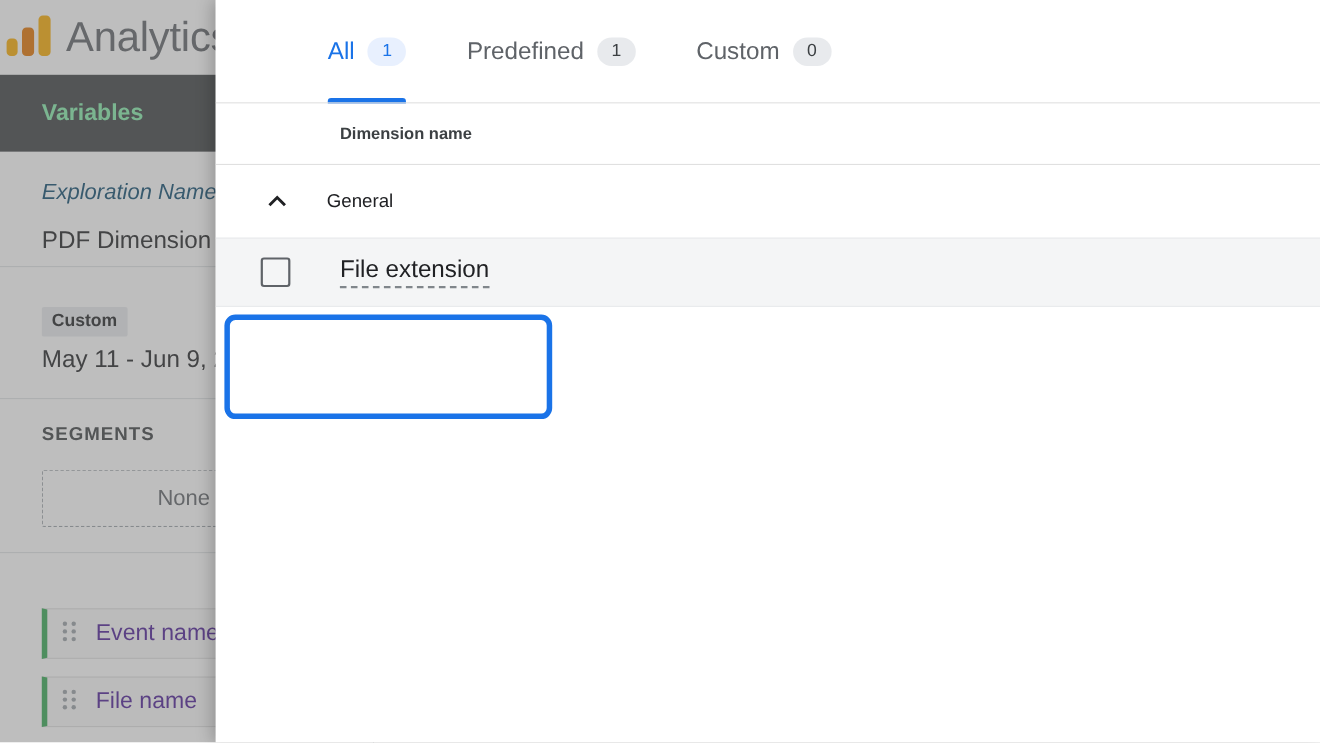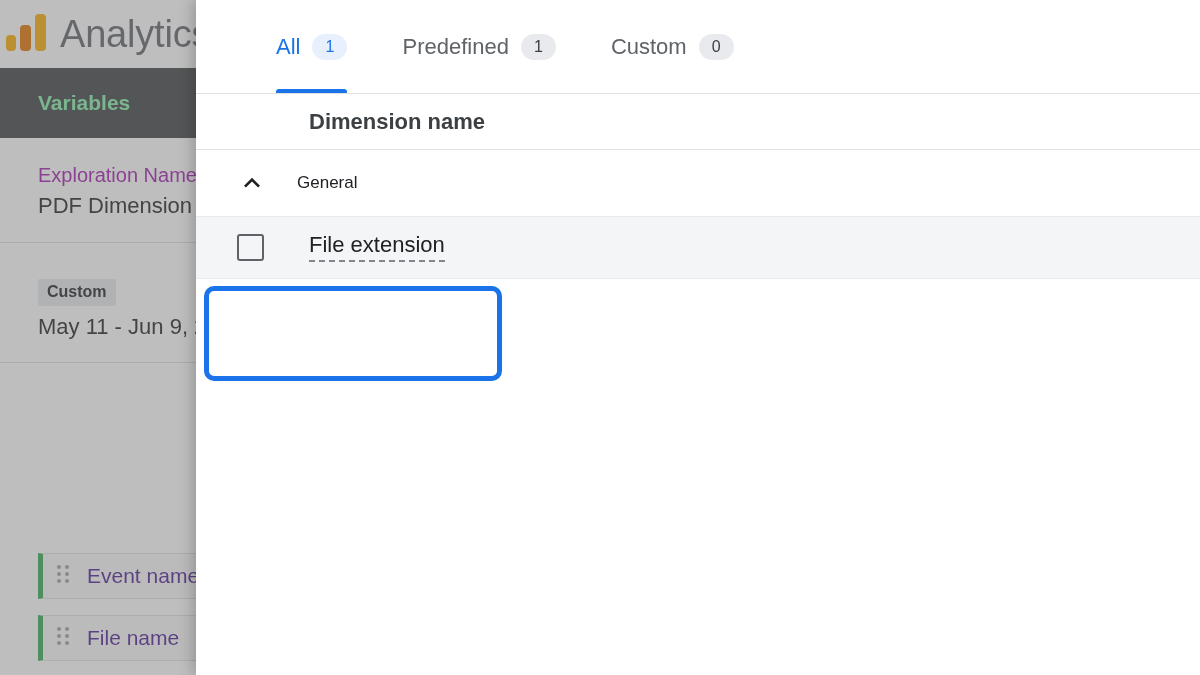--- a/index.html
+++ b/index.html
@@ -81,23 +81,24 @@
     border-right: 1px solid #dadce0;
     background: #ffffff;
   }
   .ga-panel.exploration { top: 138px; height: 105px; padding: 26px 0 0 38px; }
   .ga-panel.daterange  { top: 243px; height: 120px; padding: 36px 0 0 38px; }
   .ga-panel.segments   { top: 363px; height: 140px; padding: 22px 0 0 38px; }
   .ga-panel.dimensions { top: 503px; height: 190px; padding: 34px 0 0 38px; border-bottom: none; }
 
   .ga-label-small {
     font-size: 20px;
-    color: #a21caf;
-    white-space: nowrap;
-    margin-bottom: 6px;
+    color: #0c4a6e;
+    white-space: nowrap;
+    margin-bottom: 18px;
+    font-style: italic;
   }
   .ga-value-big {
     font-size: 22px;
     color: #202124;
     white-space: nowrap;
   }
   .ga-chip-custom {
     display: inline-block;
     background: #e8eaed;
     color: #202124;
@@ -249,21 +250,21 @@
   }
   #annot-search { left: 595px; top: -26px; width: 349px; height: 86px; }
 
   
   .dlg-tabs {
     position: relative;
     height: 94px;
     background: #ffffff;
     display: flex;
     align-items: center;
-    padding-left: 80px;
+    padding-left: 102px;
     box-sizing: border-box;
   }
   .dlg-tab {
     display: flex;
     align-items: center;
     height: 94px;
     margin-right: 55px;
     cursor: pointer;
     position: relative;
   }
@@ -307,21 +308,21 @@
   .dlg-colheader {
     height: 56px;
     display: flex;
     align-items: center;
     padding-left: 113px;
     box-sizing: border-box;
     border-bottom: 1px solid #e0e0e0;
     background: #ffffff;
   }
   .dlg-colheader span {
-    font-size: 22px;
+    font-size: 15px;
     font-weight: bold;
     color: #3c4043;
   }
 
   
   .dlg-group-row {
     height: 66px;
     display: flex;
     align-items: center;
     background: #ffffff;
@@ -400,20 +401,26 @@
   <div class="ga-panel exploration">
     <div class="ga-label-small">Exploration Name</div>
     <div class="ga-value-big">PDF Dimension</div>
   </div>
 
   <div class="ga-panel daterange">
     <div class="ga-chip-custom">Custom</div>
     <div class="ga-value-big">May 11 - Jun 9, 2</div>
   </div>
 
+  <div class="ga-panel segments">
+    <div class="ga-section-caption">SEGMENTS</div>
+    <div class="ga-dropzone">
+      <span>None</span>
+    </div>
+  </div>
 
   <div class="ga-panel dimensions">
 
     <div class="ga-dim-chip">
       <div class="ga-drag-dots">
         <span></span>
           <span></span>
           <span></span>
           <span></span>
           <span></span>

